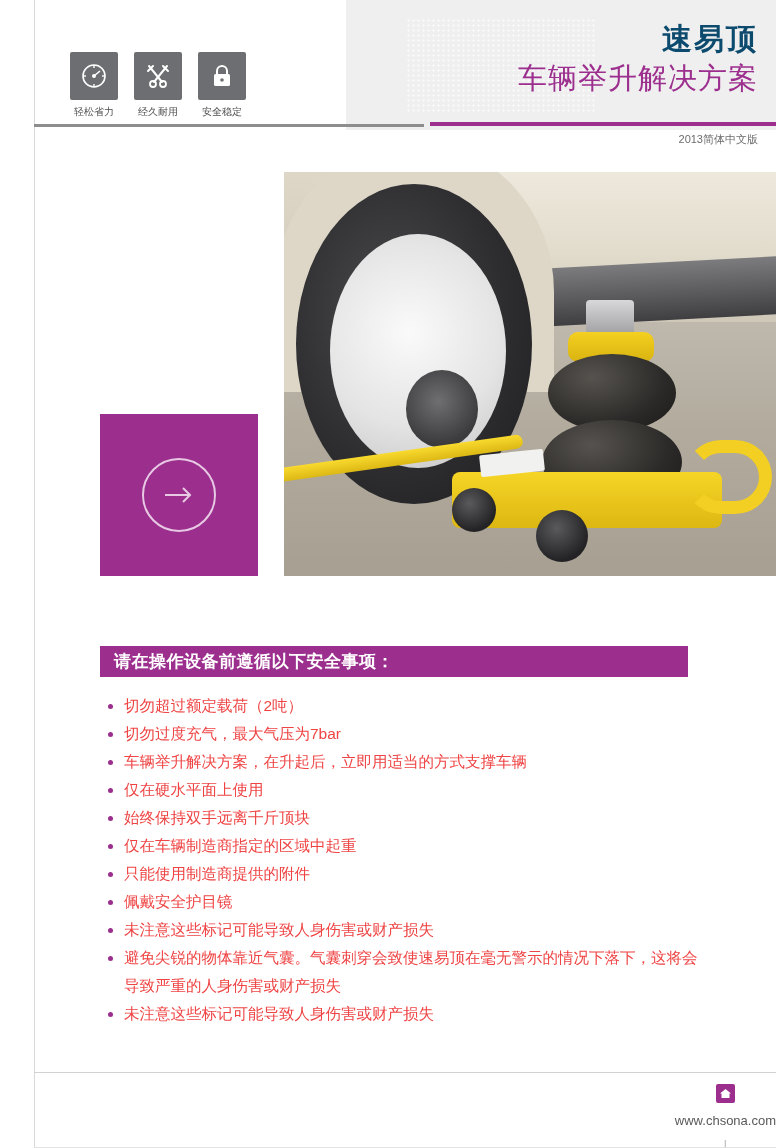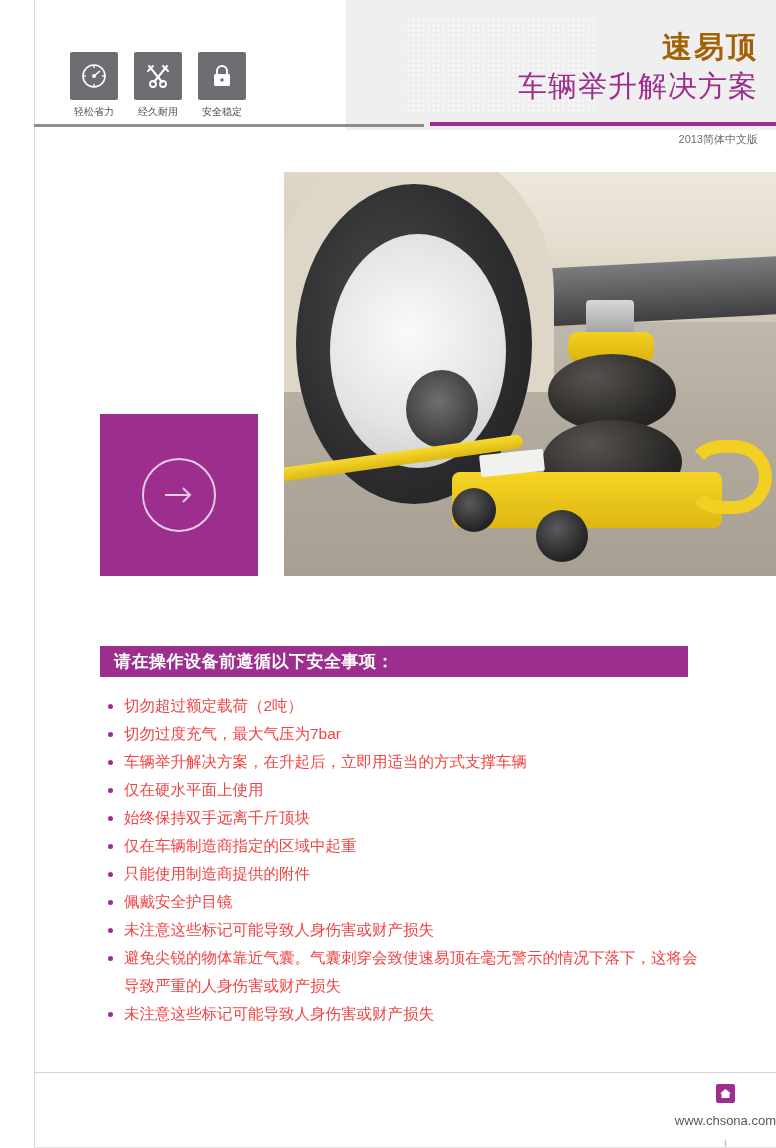--- a/index.html
+++ b/index.html
@@ -33,23 +33,22 @@
   .dots {
     position:absolute; left: 60px; top: 18px; width: 190px; height: 96px;
     opacity: .55;
     background-image: radial-gradient(#ffffff 1.1px, transparent 1.2px);
     background-size: 5px 5px;
   }
   .hdr-titles {
     position: absolute; right: 18px; top: 22px; text-align: right;
   }
   .hdr-title1 {
-    font-size: 30px; font-weight: bold; color: #a16207; letter-spacing: 2px;
+    font-size: 30px; font-weight: bold; color: #0c4a6e; letter-spacing: 2px;
     line-height: 34px;
-    margin-top: 8px;
   }
   .hdr-title2 {
     font-size: 29px; font-weight: normal; color: #9c2f8e; letter-spacing: 1px;
     line-height: 36px; margin-top: 4px;
   }
   .hdr-underline {
     position: absolute; right: 0; top: 122px; width: 346px; height: 4px;
     background: #9c2f8e;
   }
   .hdr-grayline {

